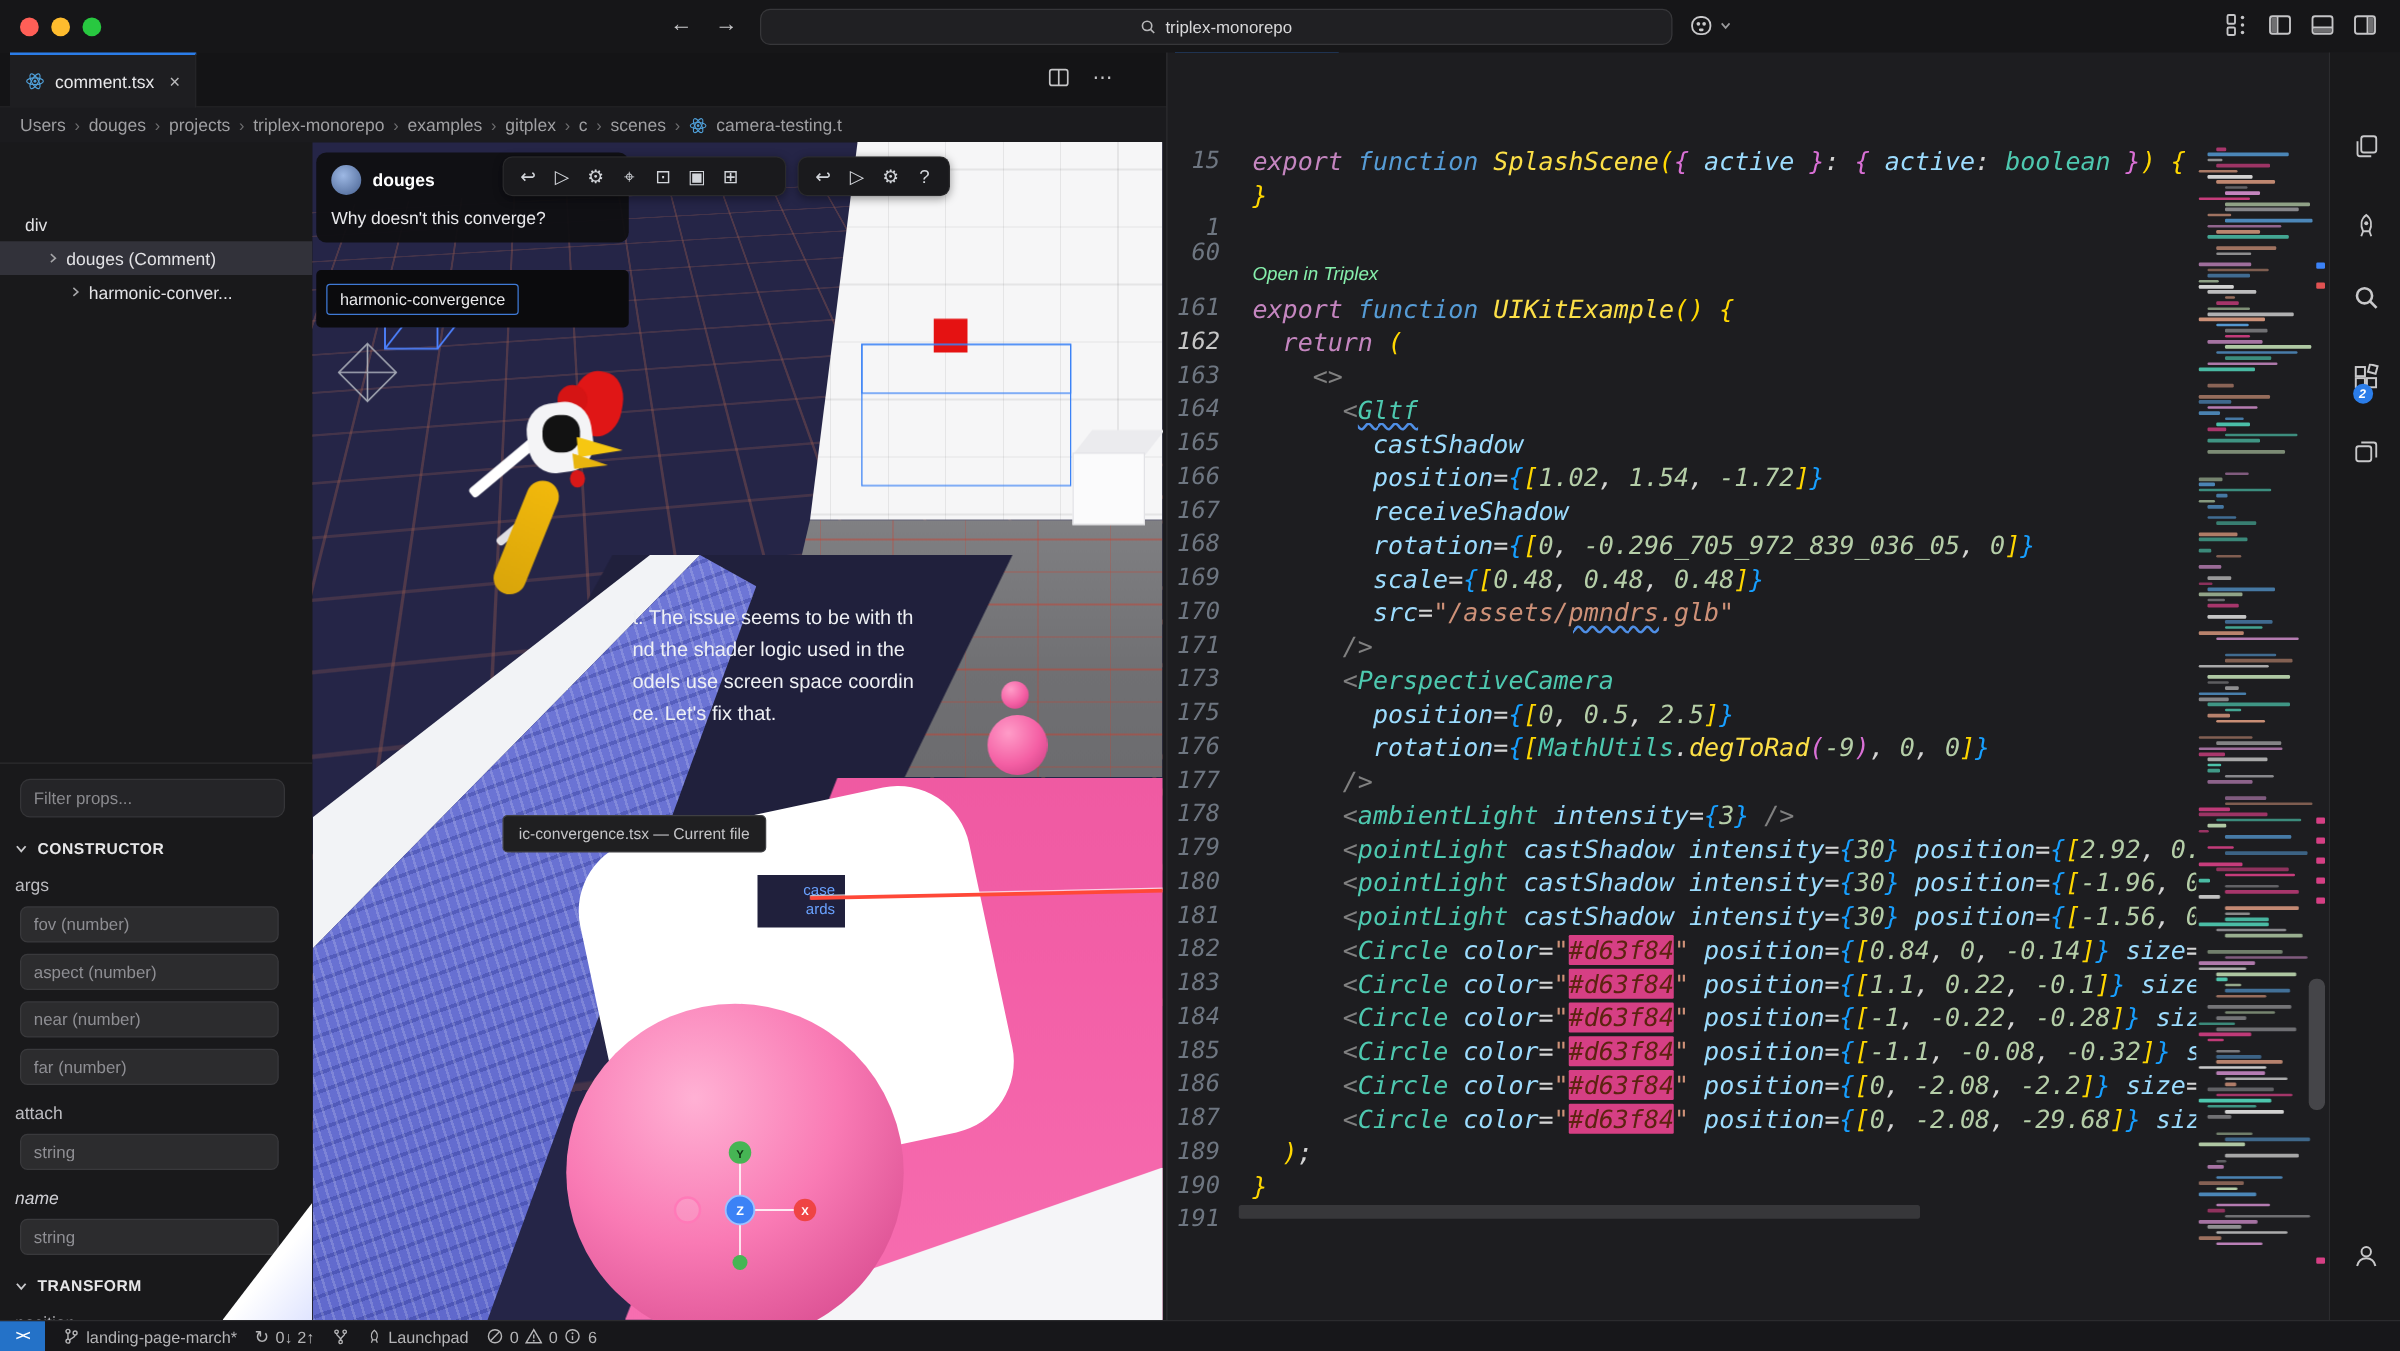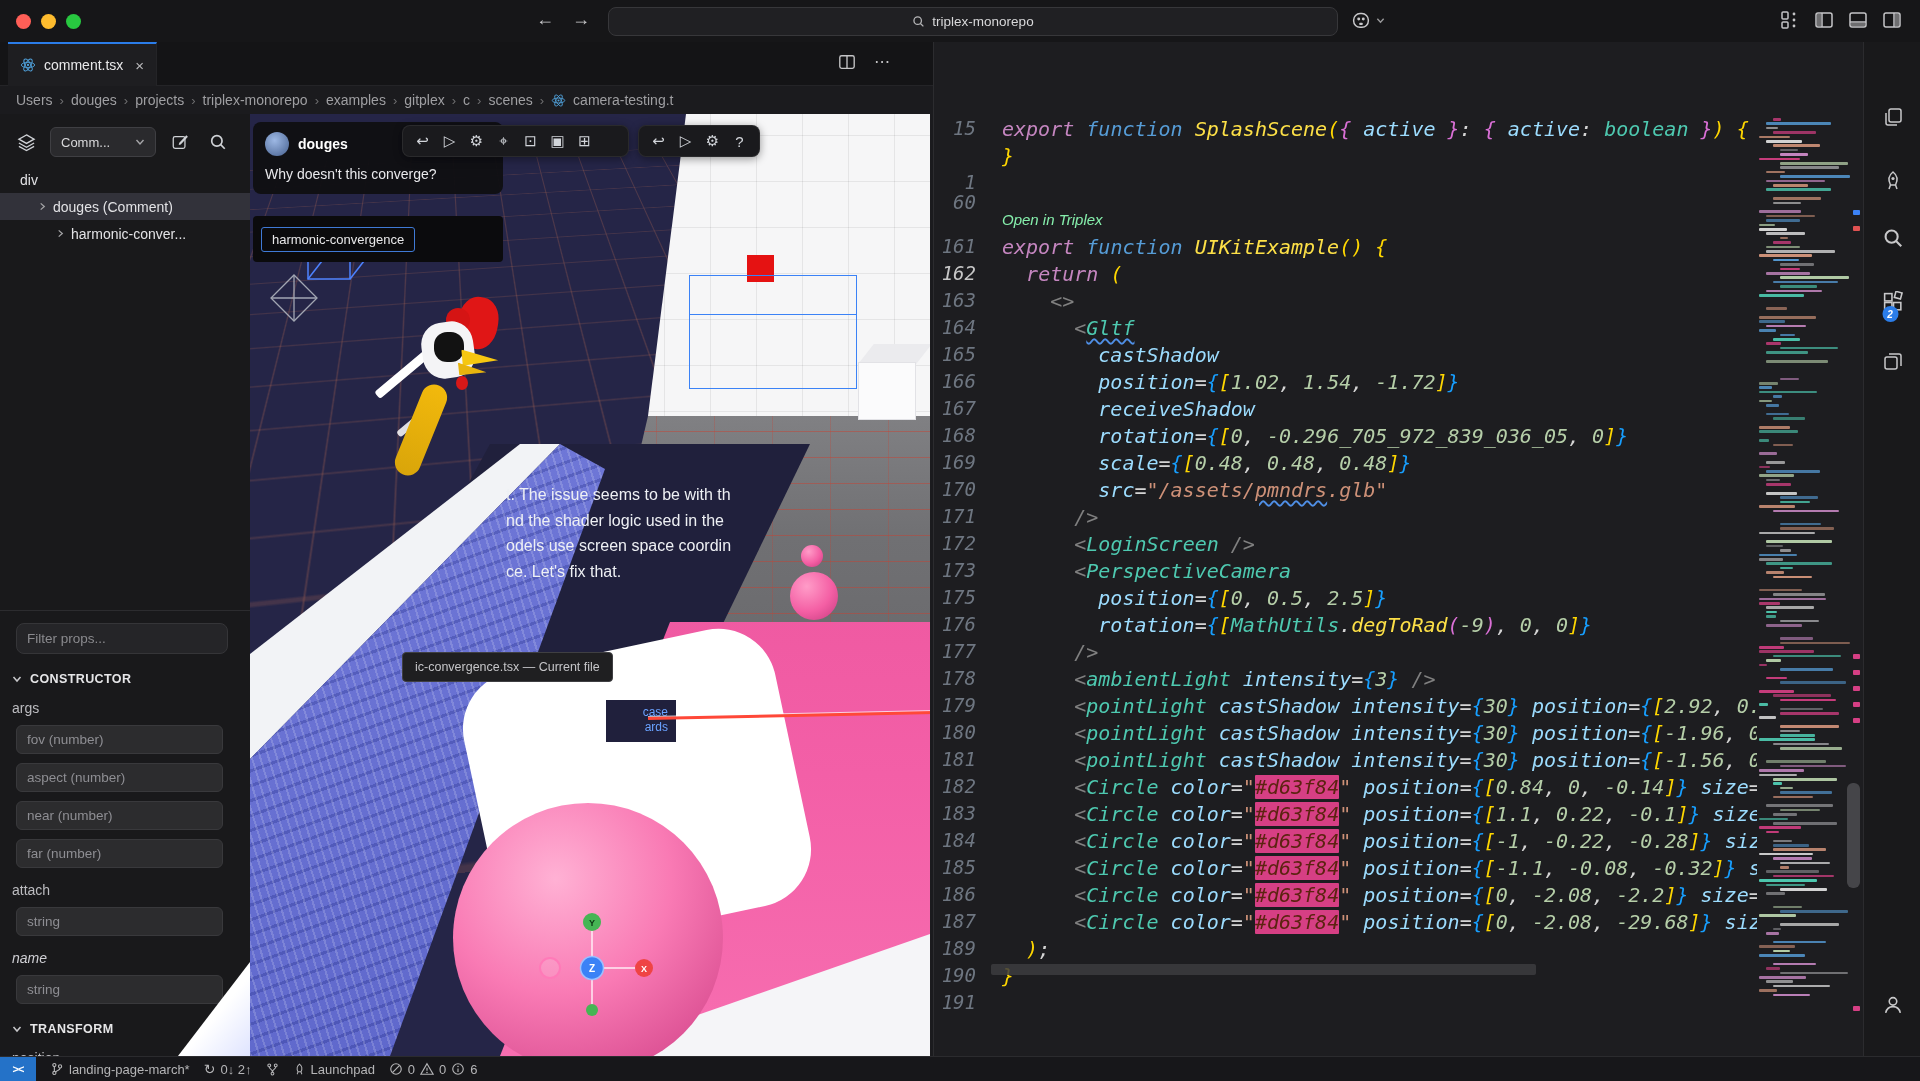--- a/index.html
+++ b/index.html
@@ -267,47 +267,20 @@
     </svg>
     <span>scene.tsx</span>
     <span class="sep">›</span>
     <svg width="15" height="15" viewBox="0 0 16 16">
       <path d="M8 1.5 14 4.8 V11.2 L8 14.5 2 11.2 V4.8 Z M2 4.8 8 8 14 4.8 M8 8 V14.5" fill="none" stroke="#b180d7" stroke-width="1.2"></path>
     </svg>
     <span class="sym">UIKitExample</span>
   </div>
 
 <div id="left-panel">
-  <div id="panel-toolbar">
-    <span class="icon-btn">
-      <svg width="19" height="19" viewBox="0 0 20 20">
-          <path d="M10 2 18 6.5 10 11 2 6.5Z" fill="none" stroke="#cfd2d6" stroke-width="1.4"></path>
-          <path d="M2 10.5 10 15 18 10.5" fill="none" stroke="#cfd2d6" stroke-width="1.4"></path>
-          <path d="M2 14 10 18.5 18 14" fill="none" stroke="#cfd2d6" stroke-width="1.4"></path>
-        </svg>
-    </span>
-    <div id="comp-dropdown">
-      <span>Comm...</span>
-      <svg width="10" height="10" viewBox="0 0 10 10">
-          <path d="M1.5 3 5 7 8.5 3" fill="none" stroke="#a5a5a8" stroke-width="1.4"></path>
-        </svg>
-    </div>
-    <span class="icon-btn">
-      <svg width="18" height="18" viewBox="0 0 20 20">
-          <rect x="2.5" y="4" width="13" height="13" rx="2" fill="none" stroke="#cfd2d6" stroke-width="1.4"></rect>
-          <path d="M9 11 17 2.5 18.8 4.3 10.8 12.8 8.6 13.2Z" fill="#cfd2d6"></path>
-        </svg>
-    </span>
-    <span class="icon-btn">
-      <svg width="18" height="18" viewBox="0 0 16 16">
-          <circle cx="7" cy="7" r="4.6" fill="none" stroke="#cfd2d6" stroke-width="1.5"></circle>
-          <line x1="10.4" y1="10.4" x2="14" y2="14" stroke="#cfd2d6" stroke-width="1.5"></line>
-        </svg>
-    </span>
-  </div>
   <div id="tree">
       <div class="tree-row" style="padding-left: 20px;">
         <span>div</span>
       </div>
       <div class="tree-row sel" style="padding-left: 38px;">
         <svg width="9" height="9" viewBox="0 0 10 10">
           <path d="M3 1.5 7 5 3 8.5" fill="none" stroke="#a5a5a8" stroke-width="1.4"></path>
         </svg>
         <span>douges (Comment)</span>
       </div>
@@ -466,21 +439,20 @@
       <div class="code-line" style="height: 27px;"><span class="ln active">162</span><span class="code-text"><span>  </span><span class="kw">return</span><span> </span><span class="by">(</span></span></div>
       <div class="code-line" style="height: 27px;"><span class="ln">163</span><span class="code-text"><span>    </span><span class="tag">&lt;&gt;</span></span></div>
       <div class="code-line" style="height: 27px;"><span class="ln">164</span><span class="code-text"><span>      </span><span class="tag">&lt;</span><span class="comp sq">Gltf</span></span></div>
       <div class="code-line" style="height: 27px;"><span class="ln">165</span><span class="code-text"><span>        </span><span class="attr">castShadow</span></span></div>
       <div class="code-line" style="height: 27px;"><span class="ln">166</span><span class="code-text"><span>        </span><span class="attr">position</span><span class="pl">=</span><span class="bb">{</span><span class="by">[</span><span class="num">1.02</span><span class="pl">, </span><span class="num">1.54</span><span class="pl">, </span><span class="num">-1.72</span><span class="by">]</span><span class="bb">}</span></span></div>
       <div class="code-line" style="height: 27px;"><span class="ln">167</span><span class="code-text"><span>        </span><span class="attr">receiveShadow</span></span></div>
       <div class="code-line" style="height: 27px;"><span class="ln">168</span><span class="code-text"><span>        </span><span class="attr">rotation</span><span class="pl">=</span><span class="bb">{</span><span class="by">[</span><span class="num">0</span><span class="pl">, </span><span class="num">-0.296_705_972_839_036_05</span><span class="pl">, </span><span class="num">0</span><span class="by">]</span><span class="bb">}</span></span></div>
       <div class="code-line" style="height: 27px;"><span class="ln">169</span><span class="code-text"><span>        </span><span class="attr">scale</span><span class="pl">=</span><span class="bb">{</span><span class="by">[</span><span class="num">0.48</span><span class="pl">, </span><span class="num">0.48</span><span class="pl">, </span><span class="num">0.48</span><span class="by">]</span><span class="bb">}</span></span></div>
       <div class="code-line" style="height: 27px;"><span class="ln">170</span><span class="code-text"><span>        </span><span class="attr">src</span><span class="pl">=</span><span class="str">"/assets/</span><span class="str sq">pmndrs</span><span class="str">.glb"</span></span></div>
       <div class="code-line" style="height: 27px;"><span class="ln">171</span><span class="code-text"><span>      </span><span class="tag">/&gt;</span></span></div>
-      <div class="code-line" style="height: 27px;"><span class="ln">172</span><span class="code-text"><span>      </span><span class="tag">&lt;</span><span class="comp">LoginScreen</span><span class="pl"> </span><span class="tag">/&gt;</span></span></div>
       <div class="code-line" style="height: 27px;"><span class="ln">173</span><span class="code-text"><span>      </span><span class="tag">&lt;</span><span class="comp">PerspectiveCamera</span></span></div>
       <div class="code-line" style="height: 27px;"><span class="ln">175</span><span class="code-text"><span>        </span><span class="attr">position</span><span class="pl">=</span><span class="bb">{</span><span class="by">[</span><span class="num">0</span><span class="pl">, </span><span class="num">0.5</span><span class="pl">, </span><span class="num">2.5</span><span class="by">]</span><span class="bb">}</span></span></div>
       <div class="code-line" style="height: 27px;"><span class="ln">176</span><span class="code-text"><span>        </span><span class="attr">rotation</span><span class="pl">=</span><span class="bb">{</span><span class="by">[</span><span class="comp">MathUtils</span><span class="pl">.</span><span class="fname">degToRad</span><span class="bp">(</span><span class="num">-9</span><span class="bp">)</span><span class="pl">, </span><span class="num">0</span><span class="pl">, </span><span class="num">0</span><span class="by">]</span><span class="bb">}</span></span></div>
       <div class="code-line" style="height: 27px;"><span class="ln">177</span><span class="code-text"><span>      </span><span class="tag">/&gt;</span></span></div>
       <div class="code-line" style="height: 27px;"><span class="ln">178</span><span class="code-text"><span>      </span><span class="tag">&lt;</span><span class="comp">ambientLight</span><span class="pl"> </span><span class="attr">intensity</span><span class="pl">=</span><span class="bb">{</span><span class="num">3</span><span class="bb">}</span><span class="pl"> </span><span class="tag">/&gt;</span></span></div>
       <div class="code-line" style="height: 27px;"><span class="ln">179</span><span class="code-text"><span>      </span><span class="tag">&lt;</span><span class="comp">pointLight</span><span class="pl"> </span><span class="attr">castShadow</span><span class="pl"> </span><span class="attr">intensity</span><span class="pl">=</span><span class="bb">{</span><span class="num">30</span><span class="bb">}</span><span class="pl"> </span><span class="attr">position</span><span class="pl">=</span><span class="bb">{</span><span class="by">[</span><span class="num">2.92</span><span class="pl">, </span><span class="num">0.82</span></span></div>
       <div class="code-line" style="height: 27px;"><span class="ln">180</span><span class="code-text"><span>      </span><span class="tag">&lt;</span><span class="comp">pointLight</span><span class="pl"> </span><span class="attr">castShadow</span><span class="pl"> </span><span class="attr">intensity</span><span class="pl">=</span><span class="bb">{</span><span class="num">30</span><span class="bb">}</span><span class="pl"> </span><span class="attr">position</span><span class="pl">=</span><span class="bb">{</span><span class="by">[</span><span class="num">-1.96</span><span class="pl">, </span><span class="num">0.82</span></span></div>
       <div class="code-line" style="height: 27px;"><span class="ln">181</span><span class="code-text"><span>      </span><span class="tag">&lt;</span><span class="comp">pointLight</span><span class="pl"> </span><span class="attr">castShadow</span><span class="pl"> </span><span class="attr">intensity</span><span class="pl">=</span><span class="bb">{</span><span class="num">30</span><span class="bb">}</span><span class="pl"> </span><span class="attr">position</span><span class="pl">=</span><span class="bb">{</span><span class="by">[</span><span class="num">-1.56</span><span class="pl">, </span><span class="num">0.62</span></span></div>
       <div class="code-line" style="height: 27px;"><span class="ln">182</span><span class="code-text"><span>      </span><span class="tag">&lt;</span><span class="comp">Circle</span><span class="pl"> </span><span class="attr">color</span><span class="pl">=</span><span class="str">"</span><span class="hl">#d63f84</span><span class="str">"</span><span class="pl"> </span><span class="attr">position</span><span class="pl">=</span><span class="bb">{</span><span class="by">[</span><span class="num">0.84</span><span class="pl">, </span><span class="num">0</span><span class="pl">, </span><span class="num">-0.14</span><span class="by">]</span><span class="bb">}</span><span class="pl"> </span><span class="attr">size</span><span class="pl">=</span></span></div>
       <div class="code-line" style="height: 27px;"><span class="ln">183</span><span class="code-text"><span>      </span><span class="tag">&lt;</span><span class="comp">Circle</span><span class="pl"> </span><span class="attr">color</span><span class="pl">=</span><span class="str">"</span><span class="hl">#d63f84</span><span class="str">"</span><span class="pl"> </span><span class="attr">position</span><span class="pl">=</span><span class="bb">{</span><span class="by">[</span><span class="num">1.1</span><span class="pl">, </span><span class="num">0.22</span><span class="pl">, </span><span class="num">-0.1</span><span class="by">]</span><span class="bb">}</span><span class="pl"> </span><span class="attr">size</span></span></div>

